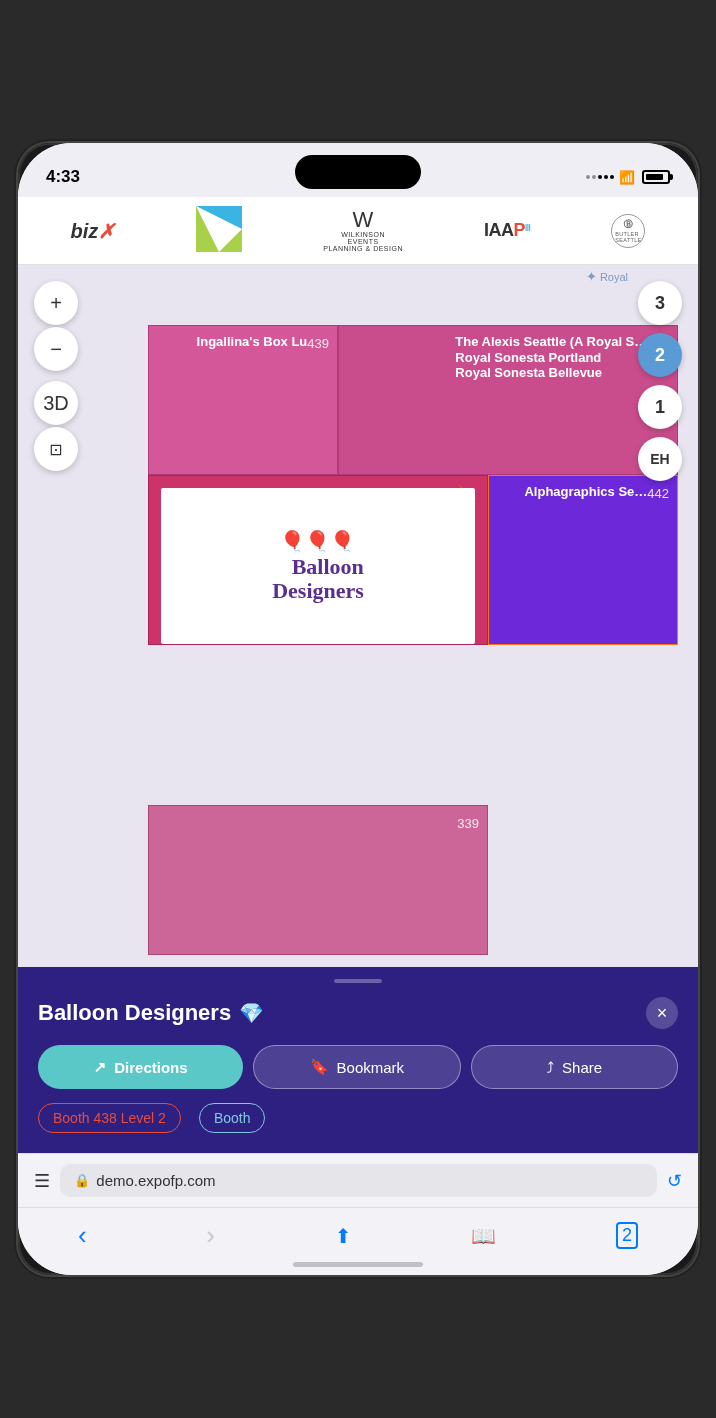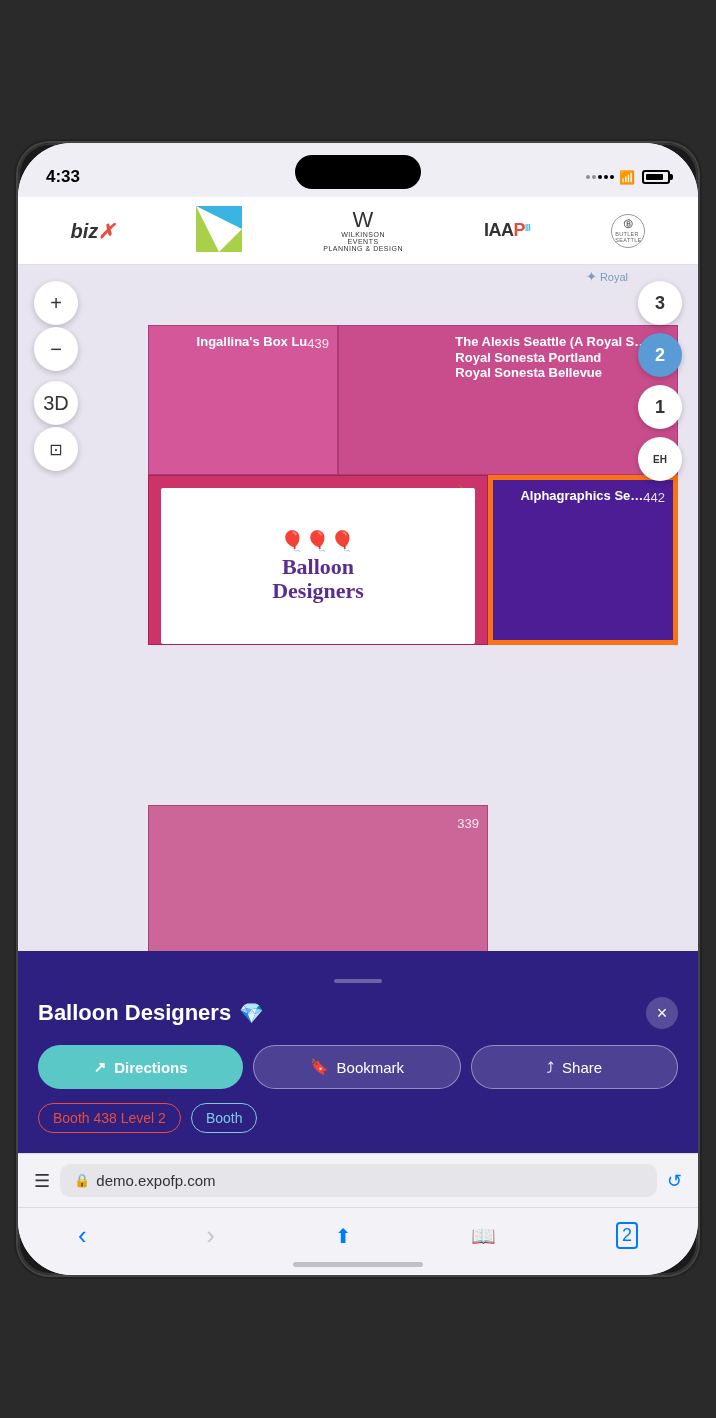--- a/index.html
+++ b/index.html
@@ -213,21 +213,21 @@
       color: #333;
       box-shadow: 0 2px 6px rgba(0,0,0,0.2);
       cursor: pointer;
     }
     .floor-btn.active {
       background: #5b9bd5;
       color: #fff;
     }
     .floor-btn.eh {
       background: #fff;
-      font-size: 10px;
+      font-size: 14px;
       font-weight: 700;
       color: #333;
     }
     
     .expofp-logo {
       position: absolute;
       right: 70px;
       top: 4px;
       font-size: 11px;
       color: #7b9bbf;
@@ -300,55 +300,55 @@
       align-items: center;
       justify-content: center;
       border-radius: 2px;
       position: relative;
     }
     .balloon-logo-text {
       font-size: 22px;
       font-weight: 700;
       color: #5b2d8e;
       font-family: serif;
-      text-align: center;
+      text-align: right;
       line-height: 1.1;
     }
     .booth-bookmark {
       position: absolute;
       top: 8px;
       right: 8px;
       color: #e74c3c;
       font-size: 18px;
     }
     .booth-alphagraphics {
       width: 190px;
-      background: #4c1d95;
-      border: 5px solid #f97316;
+      background: #6d28d9;
+      border: 1px solid #f97316;
     }
     
     .map-empty {
       height: 160px;
       background: #e8e4f0;
     }
     
     .booth-row-bottom {
       display: flex;
       height: 150px;
       margin-left: 130px;
     }
     .booth-foodz {
       width: 340px;
       background: #cc6699;
       border: 1px solid #aa4477;
     }
     
     .bottom-panel {
       background: #2d2080;
-      padding: 28px 20px 20px;
+      padding: 12px 20px 20px;
       flex-shrink: 0;
     }
     .bottom-panel-header {
       display: flex;
       justify-content: space-between;
       align-items: center;
       margin-bottom: 16px;
     }
     .company-title {
       font-size: 22px;
@@ -423,21 +423,21 @@
       justify-content: center;
     }
     .btn-share span {
       color: #fff;
       font-size: 15px;
       font-weight: 500;
     }
     
     .tag-row {
       display: flex;
-      gap: 10px;
+      gap: 18px;
       align-items: center;
     }
     .tag-booth {
       background: transparent;
       border: 1.5px solid #e74c3c;
       border-radius: 20px;
       padding: 6px 14px;
       color: #e74c3c;
       font-size: 14px;
       font-weight: 500;

